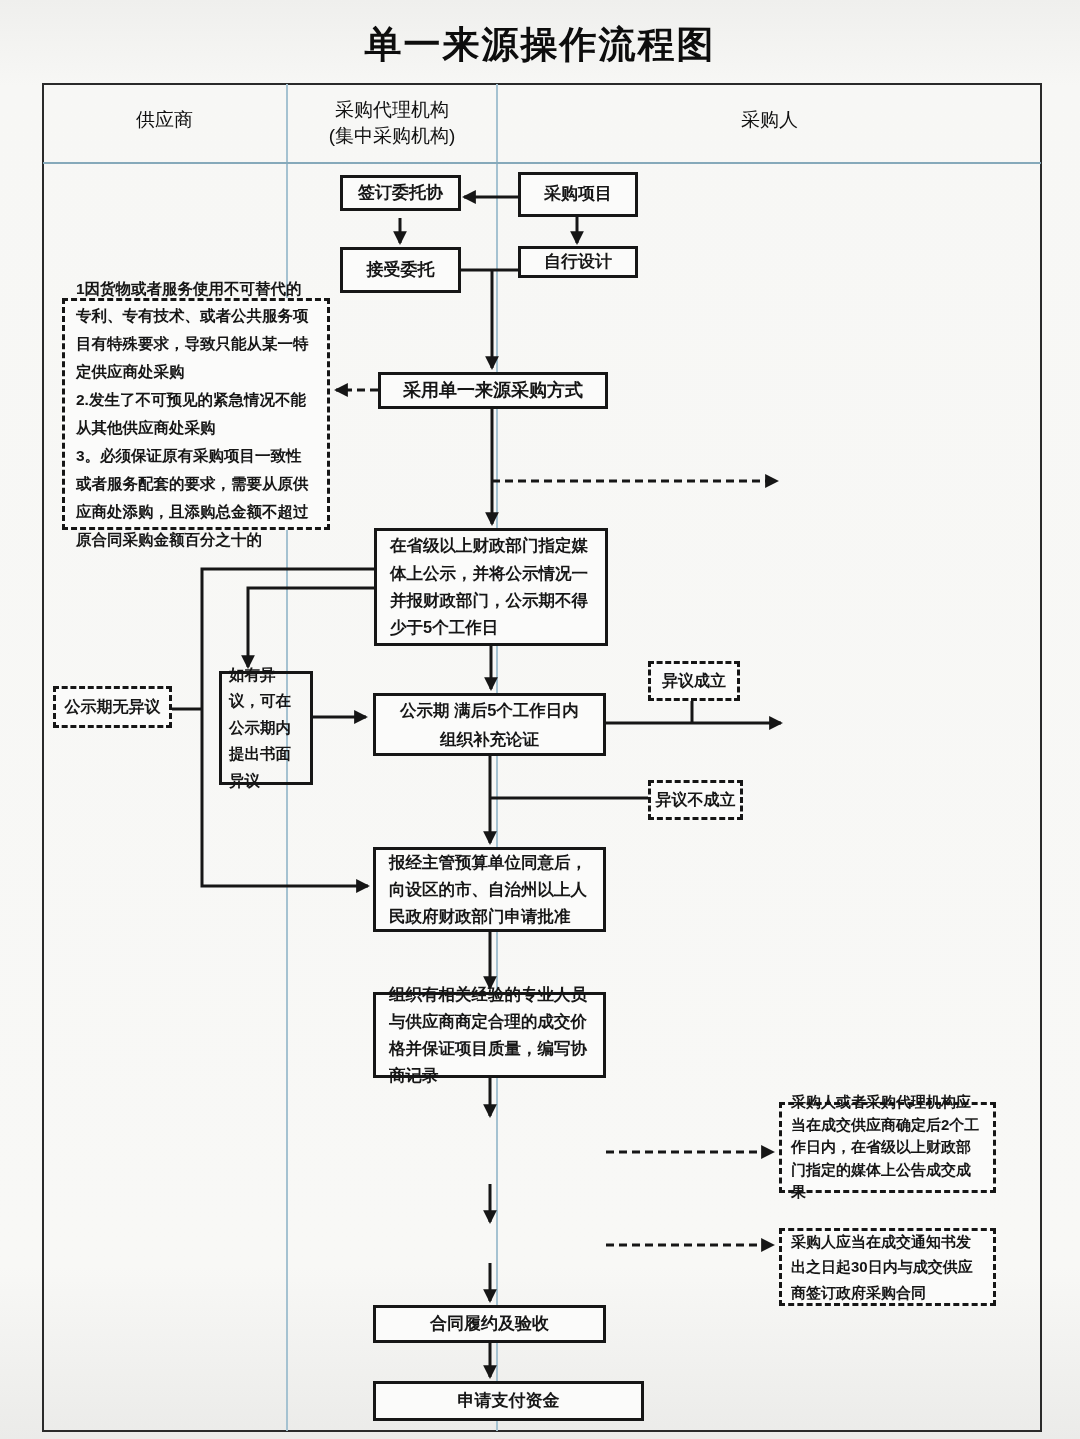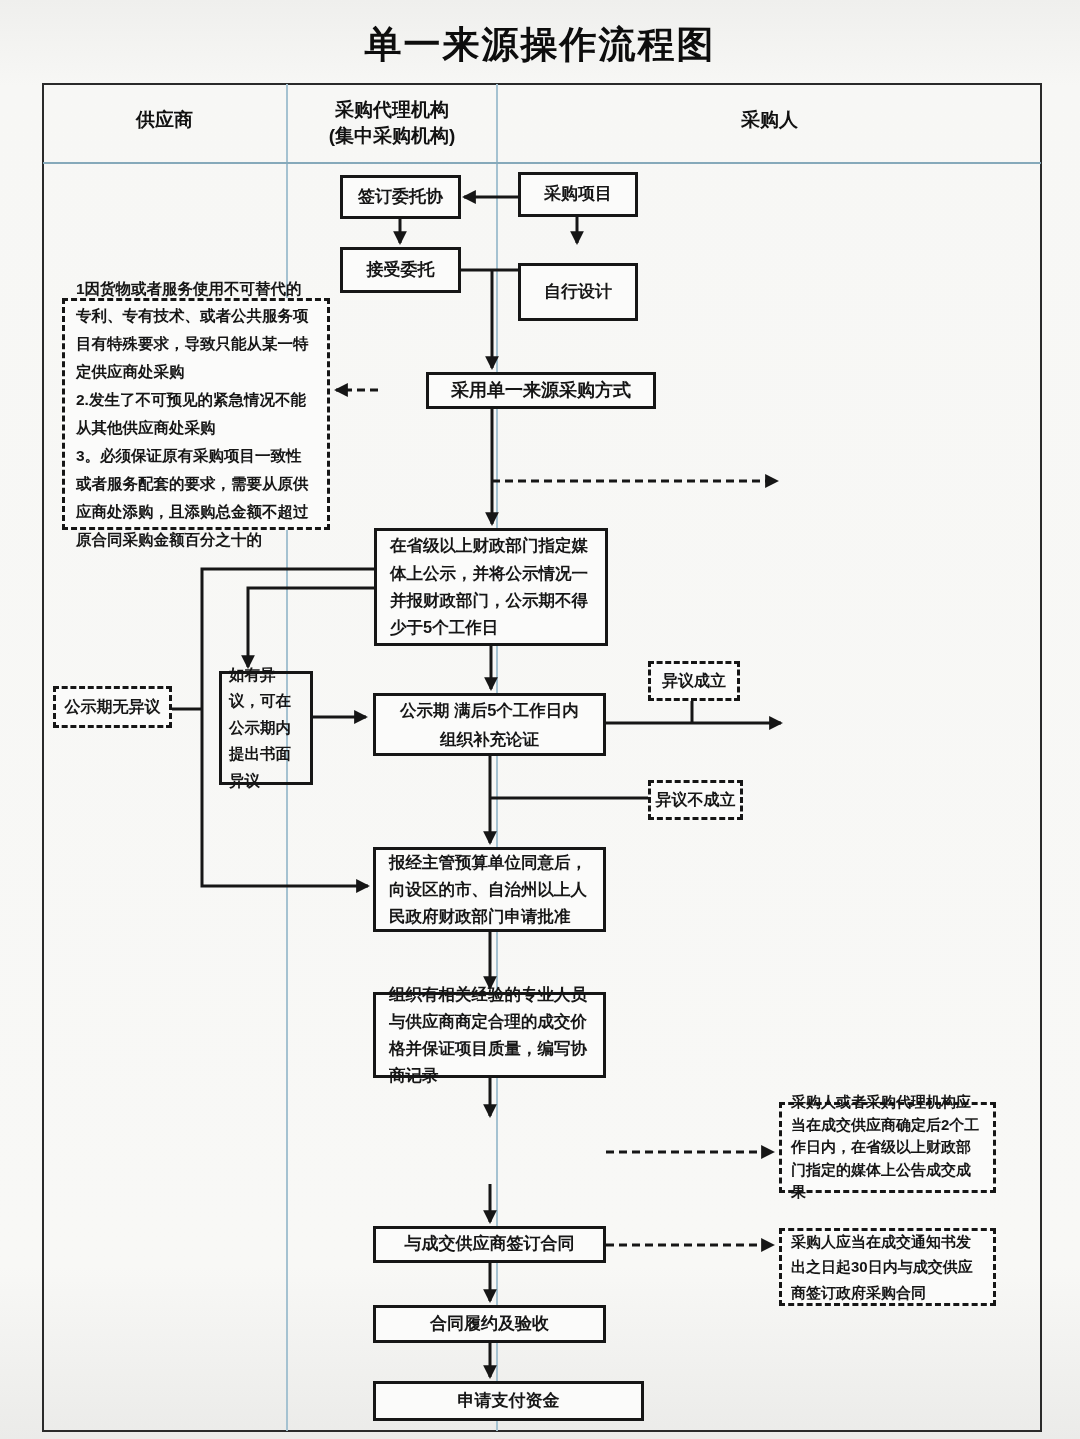--- a/index.html
+++ b/index.html
@@ -17,38 +17,38 @@
     position:absolute;left:0;top:20px;width:1080px;text-align:center;
     font-size:37px;font-weight:bold;letter-spacing:2px;color:#0d0d0d;
   }
   .frame{
     position:absolute;left:42px;top:83px;width:1000px;height:1349px;
     border:2px solid #2a2a2a;box-sizing:border-box;background:transparent;
   }
   svg.wires{position:absolute;left:0;top:0;width:1080px;height:1439px;}
   .lane-label{
     position:absolute;display:flex;align-items:center;justify-content:center;
-    font-size:19px;font-weight:bold;color:#111;text-align:center;
+    font-size:19px;font-weight:normal;color:#111;text-align:center;
   }
   .node{
     position:absolute;box-sizing:border-box;
     border:3px solid #161616;background:#fbfbfa;
     display:flex;align-items:center;justify-content:center;
     font-weight:bold;color:#161616;font-size:17px;text-align:center;
     line-height:1.35;
   }
   .node.dashed{border:3px dashed #161616;}
   .node .inner{text-align:left;width:100%;}
   .two-line{flex-direction:column;}
   
-  .n-sign{left:340px;top:175px;width:121px;height:44px;text-align:right;}
+  .n-sign{left:340px;top:175px;width:121px;height:36px;text-align:right;}
   .n-project{left:518px;top:172px;width:120px;height:45px;}
   .n-accept{left:340px;top:247px;width:121px;height:46px;}
-  .n-selfdesign{left:518px;top:263px;width:120px;height:58px;}
-  .n-adopt{left:378px;top:372px;width:230px;height:37px;font-size:18px;margin-left:48px;}
+  .n-selfdesign{left:518px;top:246px;width:120px;height:32px;}
+  .n-adopt{left:378px;top:372px;width:230px;height:37px;font-size:18px;}
   .n-publicity{left:374px;top:528px;width:234px;height:118px;font-size:16.5px;padding:6px 13px;line-height:1.66;}
   .n-objwin{left:219px;top:671px;width:94px;height:114px;background:transparent;font-size:15.5px;padding:4px 7px;line-height:1.7;}
   .n-noobj{left:53px;top:686px;width:119px;height:42px;font-size:16px;}
   .n-suppl{left:373px;top:693px;width:233px;height:63px;font-size:16.5px;line-height:1.75;}
   .n-objvalid{left:648px;top:661px;width:92px;height:40px;font-size:16px;}
   .n-objinvalid{left:648px;top:780px;width:95px;height:40px;font-size:16px;}
   .n-other{left:786px;top:710px;width:214px;height:47px;font-size:20px;}
   .n-approval{left:373px;top:847px;width:233px;height:85px;font-size:16.5px;padding:2px 13px;line-height:1.62;}
   .n-reasons{left:62px;top:298px;width:268px;height:232px;font-size:15.5px;padding:6px 11px;line-height:1.8;z-index:5;}
   .n-law{left:782px;top:448px;width:213px;height:88px;font-size:15.5px;padding:2px 11px;line-height:1.75;}
@@ -159,21 +159,20 @@
 
   <div class="node n-organize">
     <div class="inner">组织有相关经验的专业人员与供应商商定合理的成交价格并保证项目质量，编写协商记录</div>
   </div>
 
 
   <div class="node dashed n-announce">
     <div class="inner">采购人或者采购代理机构应当在成交供应商确定后2个工作日内，在省级以上财政部门指定的媒体上公告成交成果</div>
   </div>
 
-  <div class="node n-contract">与成交供应商签订合同</div>
 
   <div class="node dashed n-contractrule">
     <div class="inner">采购人应当在成交通知书发出之日起30日内与成交供应商签订政府采购合同</div>
   </div>
 
   <div class="node n-fulfill">合同履约及验收</div>
   <div class="node n-payment">申请支付资金</div>
 
 </div>
 

